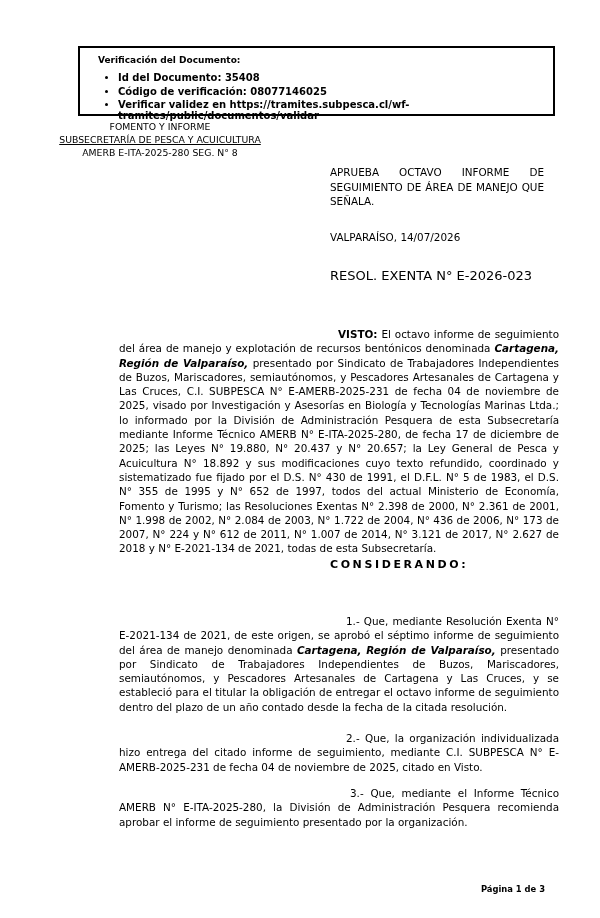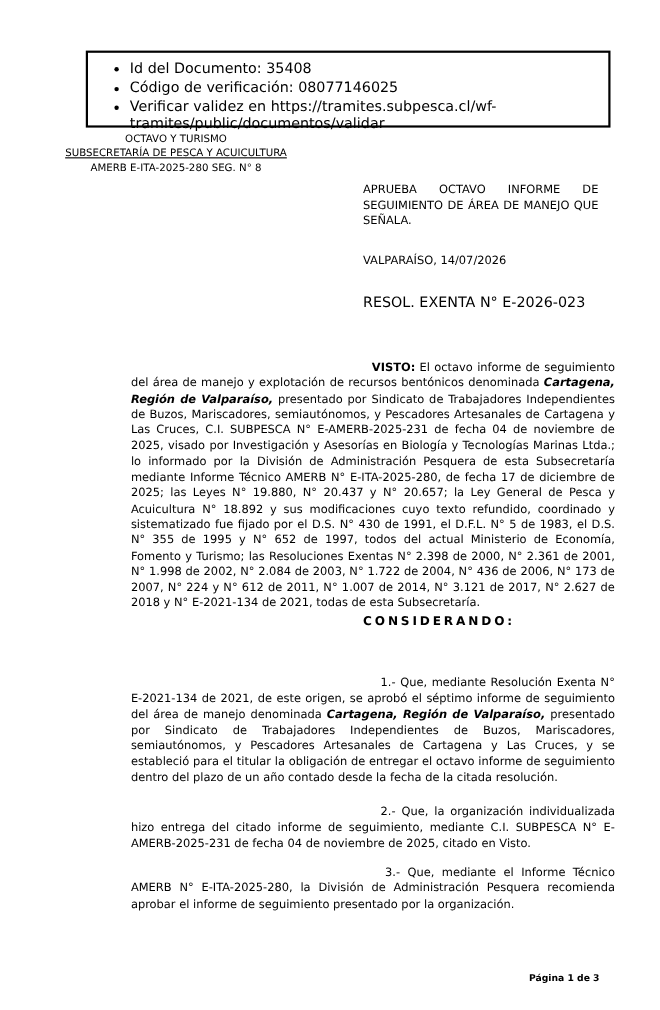--- a/index.html
+++ b/index.html
@@ -7,21 +7,21 @@
     position:relative;width:600px;height:918px;background:#ffffff;
     font-family:"DejaVu Sans",sans-serif;color:#000;overflow:hidden;
   }
   
   .verify-box{
     position:absolute;left:78px;top:46px;width:445px;height:55px;
     border:2px solid #000;padding:7px 10px 4px 18px;
   }
   .verify-title{font-size:9px;font-weight:bold;margin:0 0 7px 0;}
   .verify-list{margin:0;padding-left:20px;list-style-type:disc;}
-  .verify-list li{font-size:13px;font-weight:normal;margin-bottom:2.6px;}
+  .verify-list li{font-size:10px;font-weight:bold;margin-bottom:2.6px;}
   
   .letterhead{
     position:absolute;left:36px;top:120px;width:248px;
     text-align:center;font-size:9.3px;line-height:13px;
   }
   .letterhead .sub{font-weight:normal;text-decoration:underline;white-space:nowrap;}
   
   .subject{
     position:absolute;left:330px;top:165px;width:214px;
     font-size:10.4px;line-height:14.6px;text-align:justify;
@@ -47,29 +47,30 @@
     position:absolute;right:55px;top:884px;
     font-size:8.4px;font-weight:bold;
   }
 </style>
 </head>
 <body>
 
 <div class="page">
 
   <div class="verify-box">
+    <p class="verify-title">Verificación del Documento:</p>
     <ul class="verify-list">
       <li>Id del Documento: 35408</li>
       <li>Código de verificación: 08077146025</li>
       <li>Verificar validez en https://tramites.subpesca.cl/wf-tramites/public/documentos/validar</li>
     </ul>
   </div>
 
   <div class="letterhead">
-    <div>OCTAVO Y TURISMO</div>
+    <div>FOMENTO Y INFORME</div>
     <div class="sub">SUBSECRETARÍA DE PESCA Y ACUICULTURA</div>
     <div>AMERB E-ITA-2025-280 SEG. N° 8</div>
   </div>
 
   <div class="subject">APRUEBA OCTAVO INFORME DE SEGUIMIENTO DE ÁREA DE MANEJO QUE SEÑALA.</div>
   <div class="place-date">VALPARAÍSO, 14/07/2026</div>
   <div class="resol">RESOL. EXENTA N° E-2026-023</div>
 
   <p class="par" id="visto"><span class="b">VISTO:</span><span> El octavo informe de seguimiento del área de manejo y explotación de recursos bentónicos denominada </span><span class="bi">Cartagena, Región de Valparaíso,</span><span> presentado por Sindicato de Trabajadores Independientes de Buzos, Mariscadores, semiautónomos, y Pescadores Artesanales de Cartagena y Las Cruces, C.I. SUBPESCA N° E-AMERB-2025-231 de fecha 04 de noviembre de 2025, visado por Investigación y Asesorías en Biología y Tecnologías Marinas Ltda.; lo informado por la División de Administración Pesquera de esta Subsecretaría mediante Informe Técnico AMERB N° E-ITA-2025-280, de fecha 17 de diciembre de 2025; las Leyes N° 19.880, N° 20.437 y N° 20.657; la Ley General de Pesca y Acuicultura N° 18.892 y sus modificaciones cuyo texto refundido, coordinado y sistematizado fue fijado por el D.S. N° 430 de 1991, el D.F.L. N° 5 de 1983, el D.S. N° 355 de 1995 y N° 652 de 1997, todos del actual Ministerio de Economía, Fomento y Turismo; las Resoluciones Exentas N° 2.398 de 2000, N° 2.361 de 2001, N° 1.998 de 2002, N° 2.084 de 2003, N° 1.722 de 2004, N° 436 de 2006, N° 173 de 2007, N° 224 y N° 612 de 2011, N° 1.007 de 2014, N° 3.121 de 2017,  N° 2.627 de 2018 y N° E-2021-134 de 2021, todas de esta Subsecretaría.</span></p>
 

